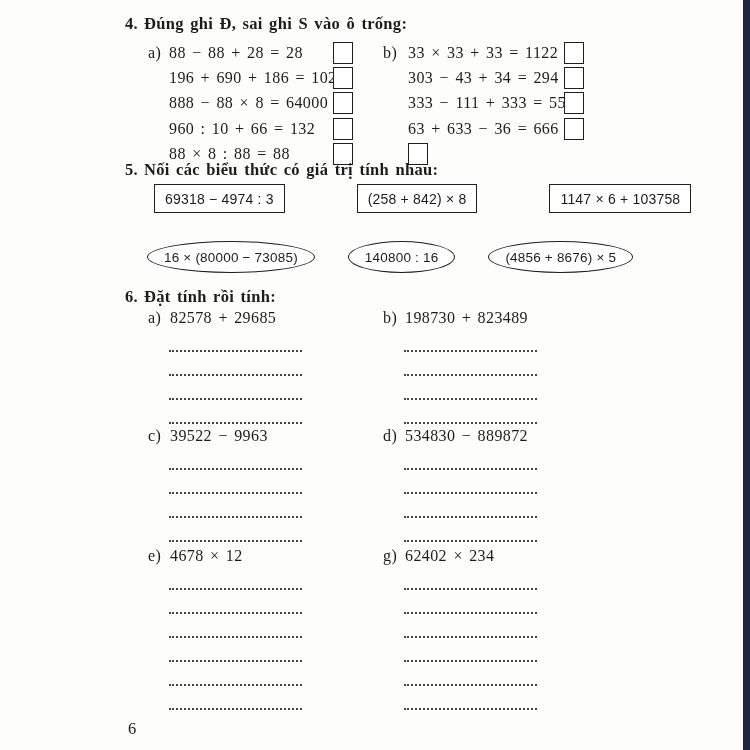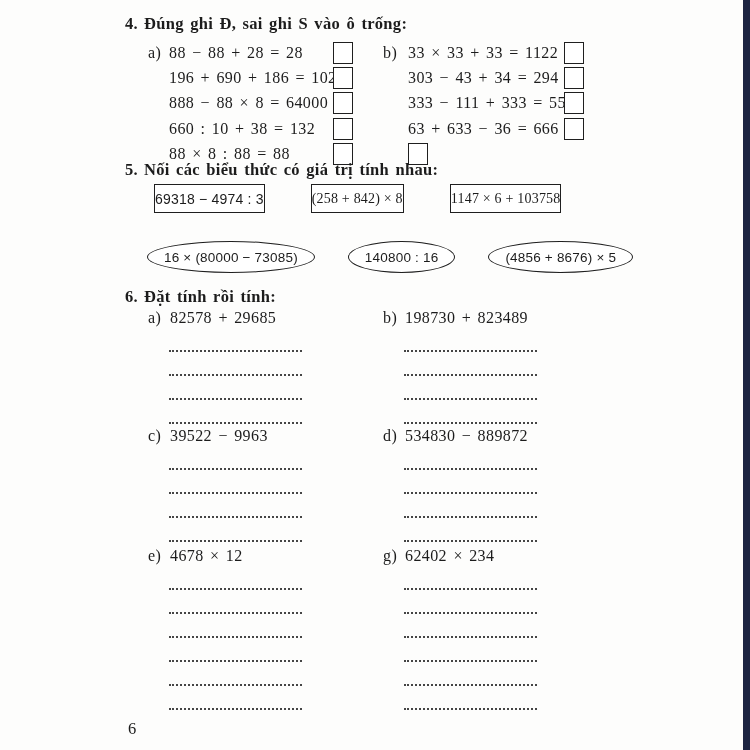--- a/index.html
+++ b/index.html
@@ -29,23 +29,23 @@
   .c-rexpr{width:156px;flex:none;}
 
   
   .ex5-head{position:absolute;top:160px;left:125px;}
   .rect-row{position:absolute;top:184px;left:154px;display:flex;align-items:center;}
   .oval-row{position:absolute;top:241px;left:147px;display:flex;align-items:center;}
   .expr-box{
     border:1.8px solid #1f1f1f;background:#fff;
     font-family:"Liberation Sans", sans-serif;font-size:14px;letter-spacing:.2px;
     display:flex;align-items:center;justify-content:center;
-    height:27px;padding:0 0;white-space:nowrap;
-  }
-  .rect-row .expr-box + .expr-box{margin-left:46px;font-family:Liberation Serif, serif;}
+    height:27px;padding:0 10px;white-space:nowrap;
+  }
+  .rect-row .expr-box + .expr-box{margin-left:72px;}
   .expr-oval{
     border:1.8px solid #1f1f1f;background:#fff;border-radius:50%;
     font-family:"Liberation Sans", sans-serif;font-size:13.5px;letter-spacing:.2px;
     display:flex;align-items:center;justify-content:center;
     height:30px;padding:0 16px;white-space:nowrap;
   }
   .oval-row .expr-oval + .expr-oval{margin-left:33px;}
 
   
   .ex6-head{position:absolute;top:287px;left:125px;}
@@ -102,21 +102,21 @@
         <span class="c-lexpr expr-font">888 − 88 × 8 = 64000</span>
         <span class="checkbox"></span>
         <span class="c-gap"></span>
         <span class="c-rpre expr-font"></span>
         <span class="c-rexpr expr-font">333 − 111 + 333 = 555</span>
         <span class="checkbox"></span>
       </div>
 
       <div class="eqrow">
         <span class="c-lpre expr-font"></span>
-        <span class="c-lexpr expr-font">660 : 10 + 38 = 132</span>
+        <span class="c-lexpr expr-font">960 : 10 + 66 = 132</span>
         <span class="checkbox"></span>
         <span class="c-gap"></span>
         <span class="c-rpre expr-font"></span>
         <span class="c-rexpr expr-font">63 + 633 − 36 = 666</span>
         <span class="checkbox"></span>
       </div>
 
       <div class="eqrow">
         <span class="c-lpre expr-font"></span>
         <span class="c-lexpr expr-font">88 × 8 : 88 = 88</span>

